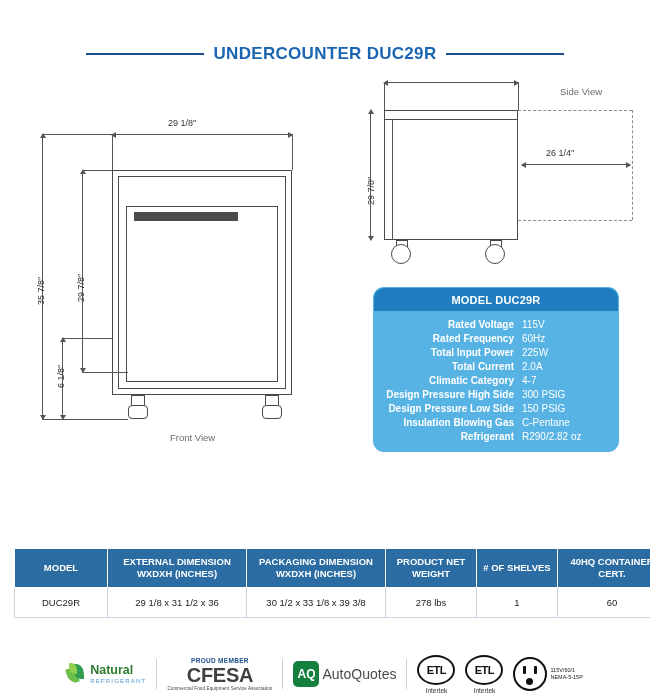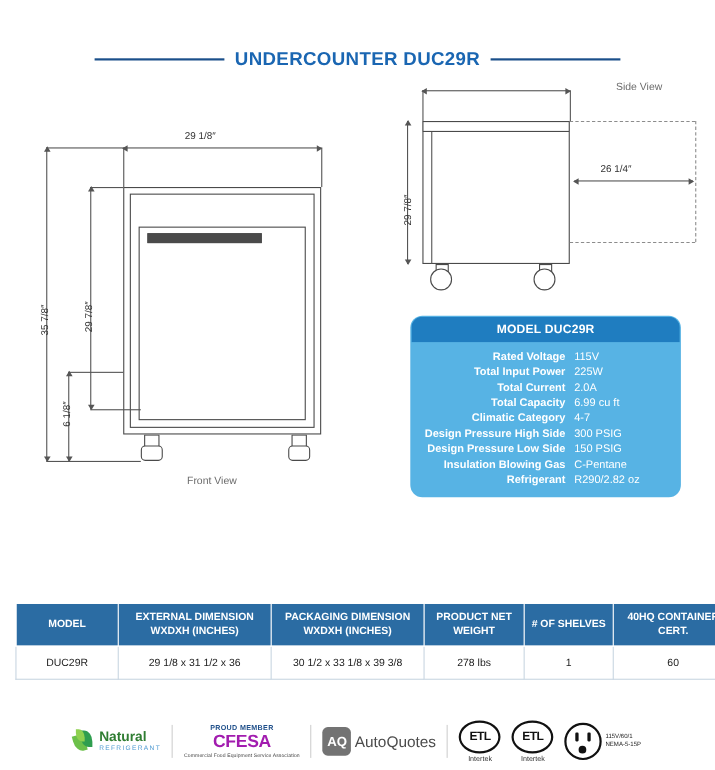--- a/index.html
+++ b/index.html
@@ -256,35 +256,35 @@
     text-align: center;
     line-height: 1.1;
   }
   .cfesa-top {
     font-size: 6.5px;
     font-weight: bold;
     color: #1f4f8a;
     letter-spacing: 0.3px;
   }
   .cfesa-main {
-    font-size: 16px;
-    font-weight: bold;
-    color: #a21caf;
+    font-size: 20px;
+    font-weight: bold;
+    color: #404040;
     letter-spacing: -0.3px;
   }
   .cfesa-sub {
     font-size: 4.6px;
     color: #444;
     letter-spacing: 0.1px;
   }
   .aq-badge {
     width: 26px;
     height: 26px;
     border-radius: 5px;
-    background: #737373;
+    background: #15803d;
     color: #fff;
     font-size: 12px;
     font-weight: bold;
     display: flex;
     align-items: center;
     justify-content: center;
   }
   .aq-text {
     font-size: 14px;
     color: #4b4b4b;
@@ -419,41 +419,41 @@
 
   <div class="line vline arrow-v" style="left:10px; top:80px; height:130px;"></div>
   <div class="dim-text vert" style="left:6px; top:175px;">29 7/8″</div>
 
   <div class="dash-line-v" style="left:272px; top:80px; height:110px;"></div>
   <div class="dash-line-h" style="left:158px; top:190px; width:114px;"></div>
   <div class="dash-line-h" style="left:158px; top:80px; width:114px;"></div>
   <div class="line hline arrow-h" style="left:162px; top:134px; width:108px;"></div>
   <div class="dim-text" style="left:186px; top:118px;">26 1/4″</div>
 
-  <div class="caption" style="left:200px; top:44px;">Side View</div>
+  <div class="caption" style="left:200px; top:56px;">Side View</div>
 </div>
 
 <div class="spec-panel">
   <div class="spec-header">MODEL DUC29R</div>
   <div class="spec-body">
     <div class="spec-row">
       <div class="spec-label">Rated  Voltage</div>
       <div class="spec-value">115V</div>
     </div>
     <div class="spec-row">
+      <div class="spec-label">Rated  Frequency</div>
+      <div class="spec-value">60Hz</div>
+    </div>
+    <div class="spec-row">
       <div class="spec-label">Total Input Power</div>
       <div class="spec-value">225W</div>
     </div>
     <div class="spec-row">
       <div class="spec-label">Total Current</div>
       <div class="spec-value">2.0A</div>
-    </div>
-    <div class="spec-row">
-      <div class="spec-label">Total Capacity</div>
-      <div class="spec-value">6.99 cu ft</div>
     </div>
     <div class="spec-row">
       <div class="spec-label">Climatic Category</div>
       <div class="spec-value">4-7</div>
     </div>
     <div class="spec-row">
       <div class="spec-label">Design Pressure High Side</div>
       <div class="spec-value">300 PSIG</div>
     </div>
     <div class="spec-row">

